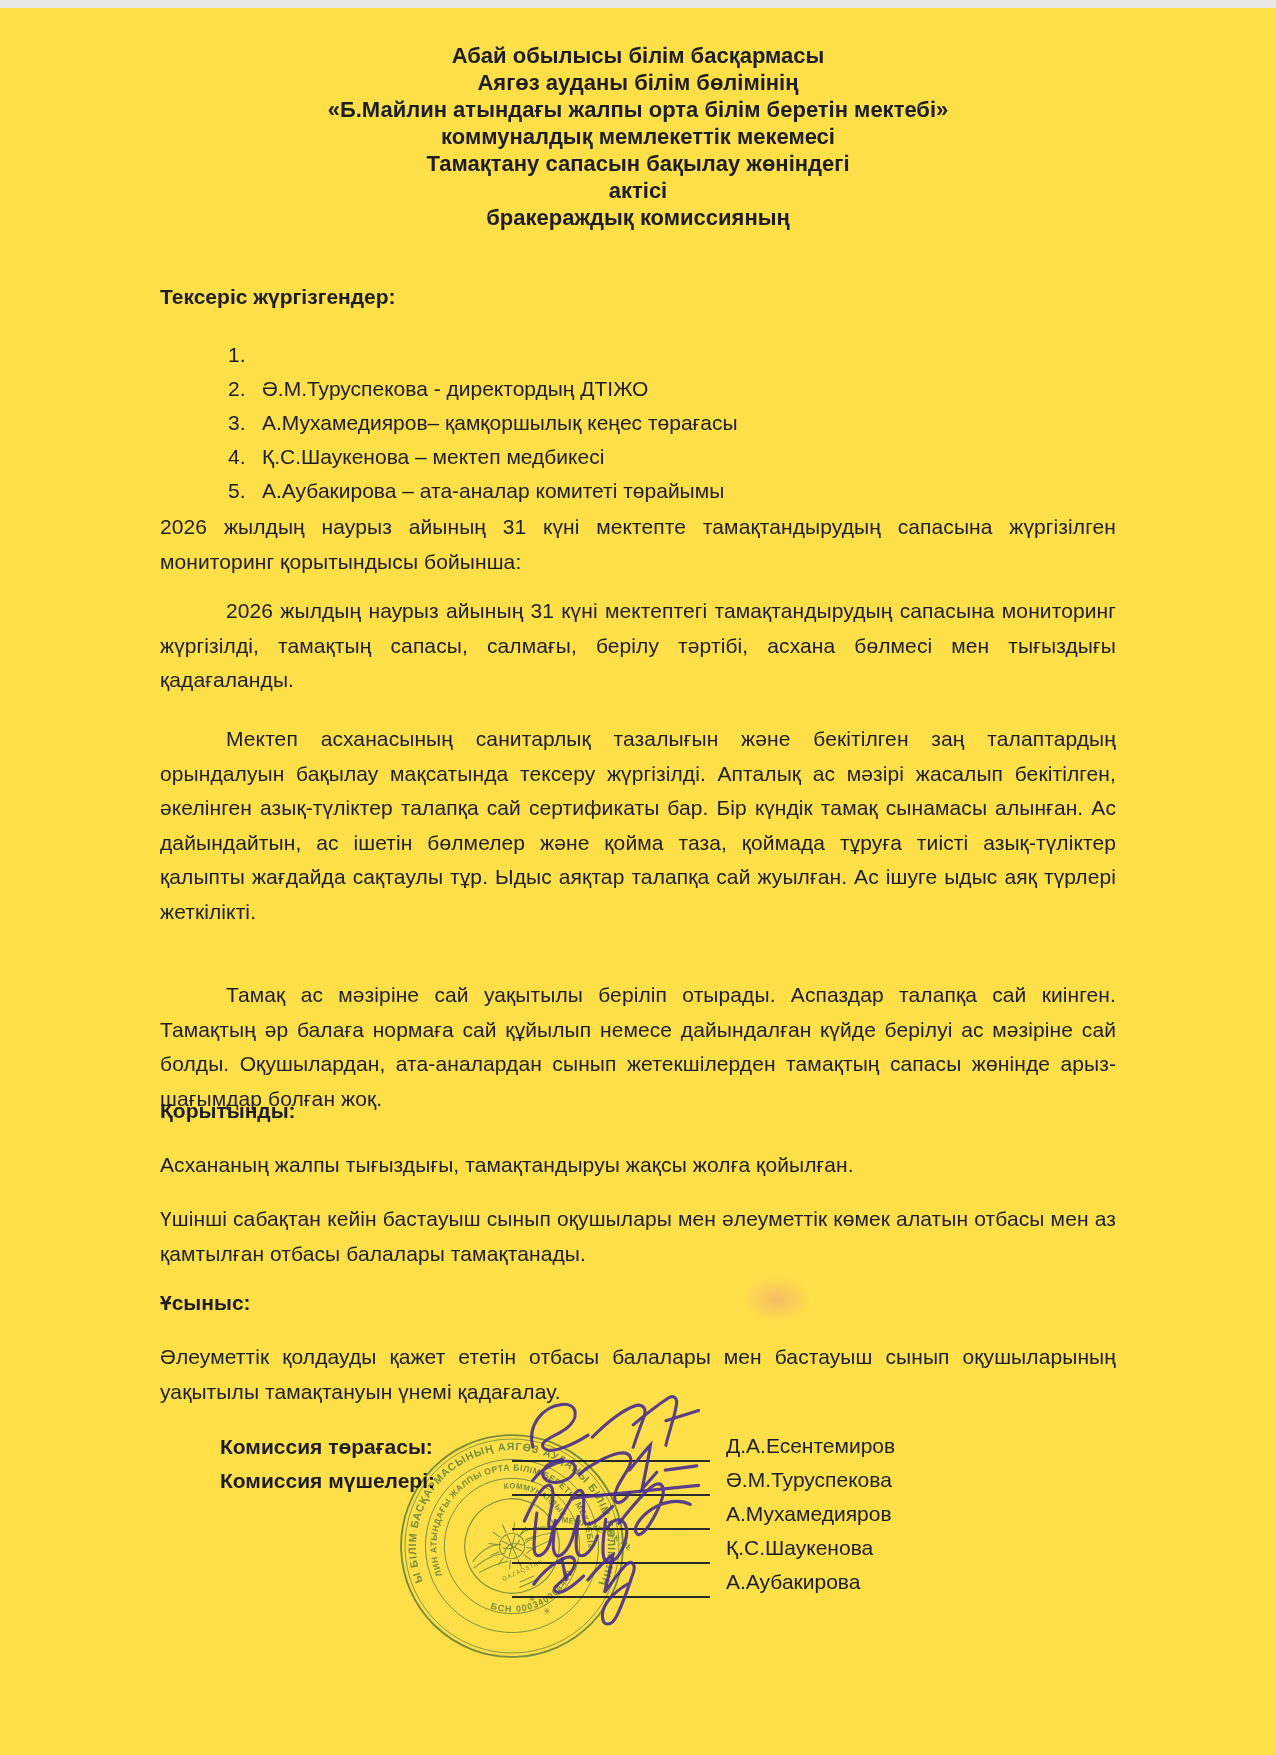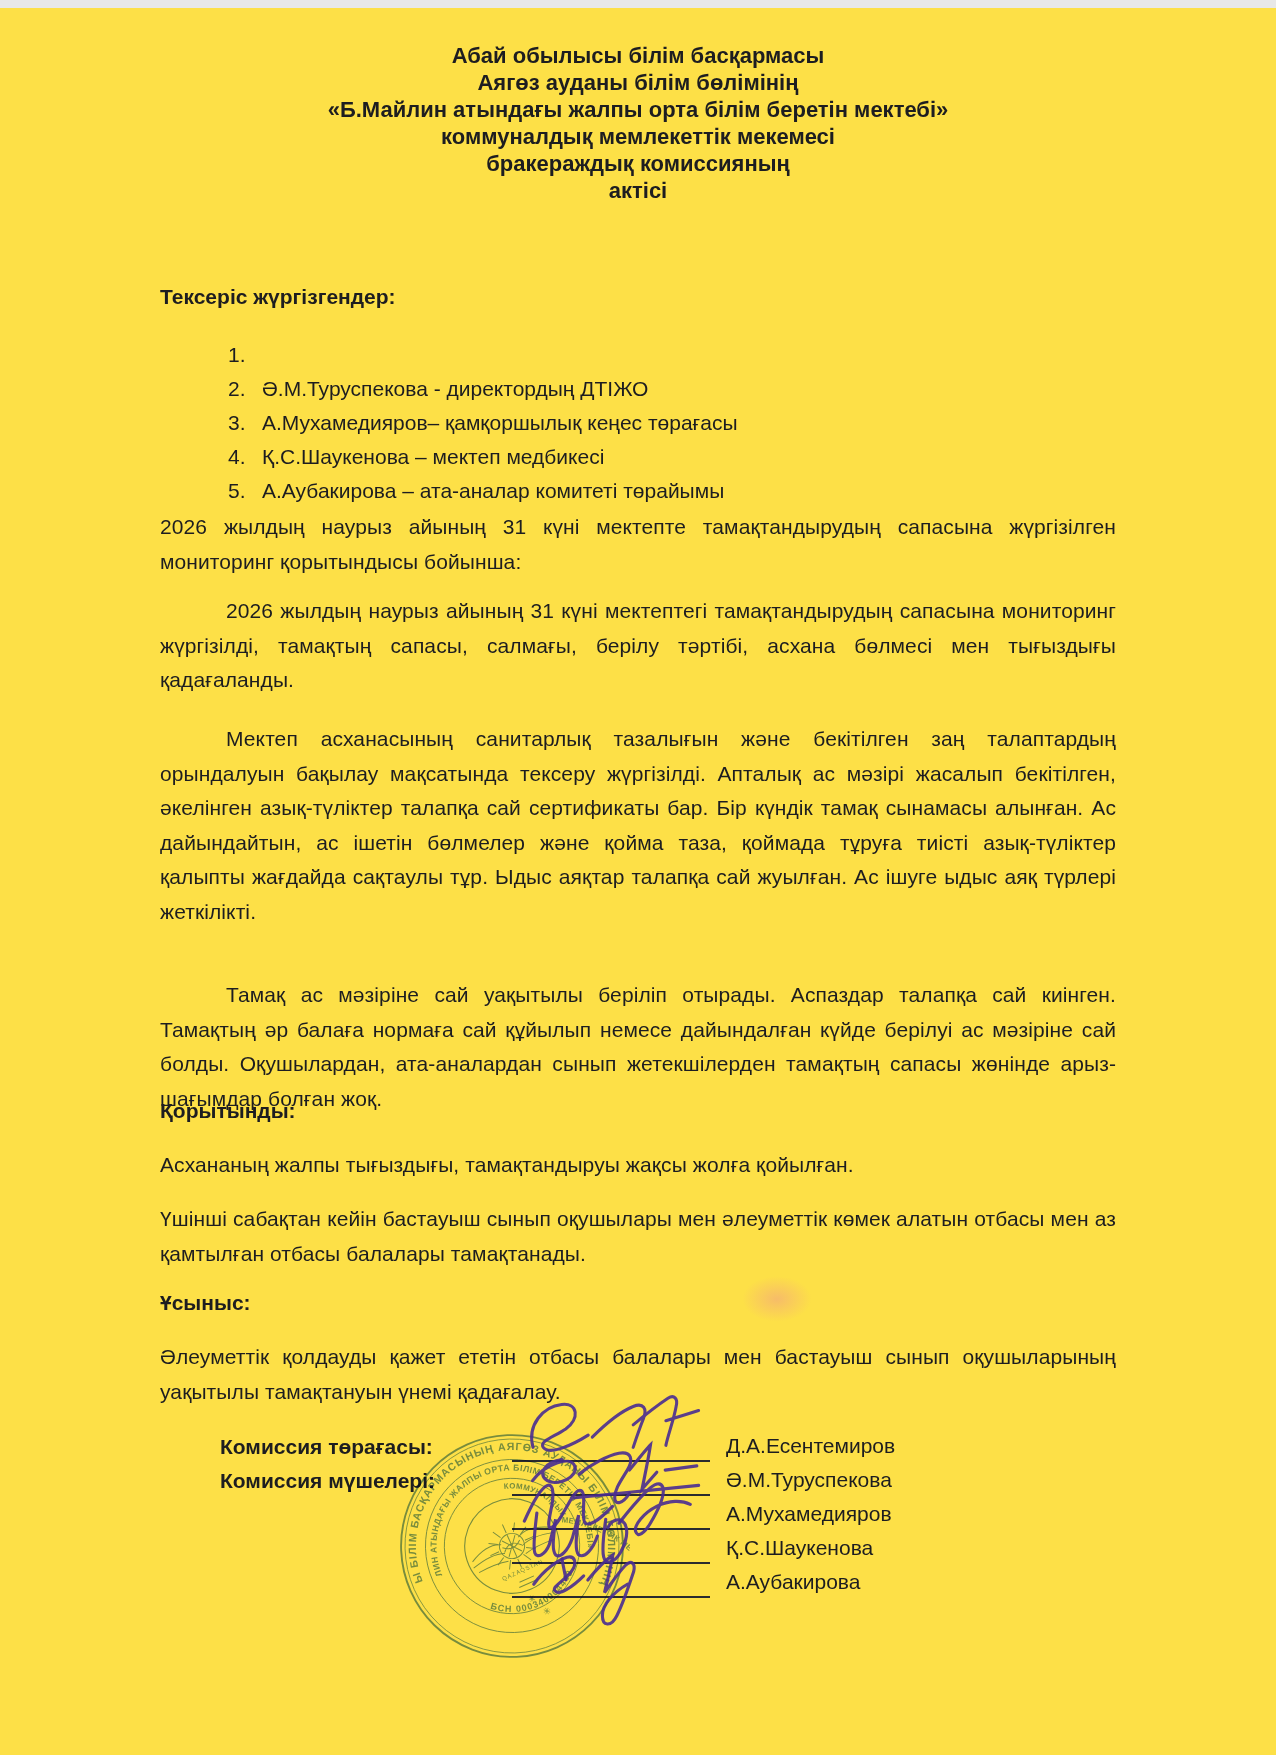--- a/index.html
+++ b/index.html
@@ -32,22 +32,23 @@
 </head>
 <body>
 
 <div class="page">
 
   <div class="abs title-block">
     <div>Абай  обылысы білім басқармасы</div>
     <div>Аягөз ауданы  білім бөлімінің</div>
     <div>«Б.Майлин атындағы жалпы орта білім беретін мектебі»</div>
     <div>коммуналдық мемлекеттік мекемесі</div>
+    <div>Тамақтану сапасын бақылау  жөніндегі</div>
+    <div>актісі</div>
     <div>бракераждық  комиссияның</div>
-    <div>актісі</div>
   </div>
 
   <div class="abs heading" style="top:272px">Тексеріс жүргізгендер:</div>
 
   <ol class="abs insp" style="top:330px">
     <li>
         <span class="num">1.</span>
       </li>
     <li>
         <span class="num">2.</span>

